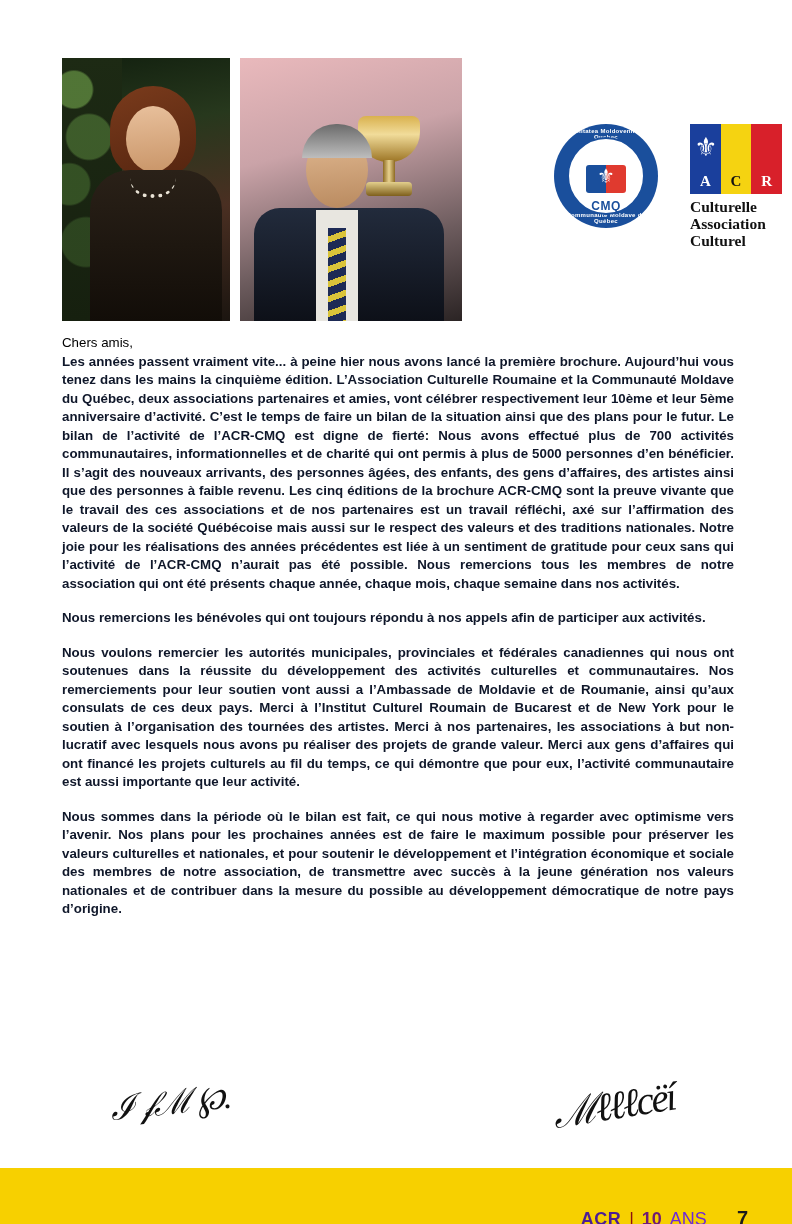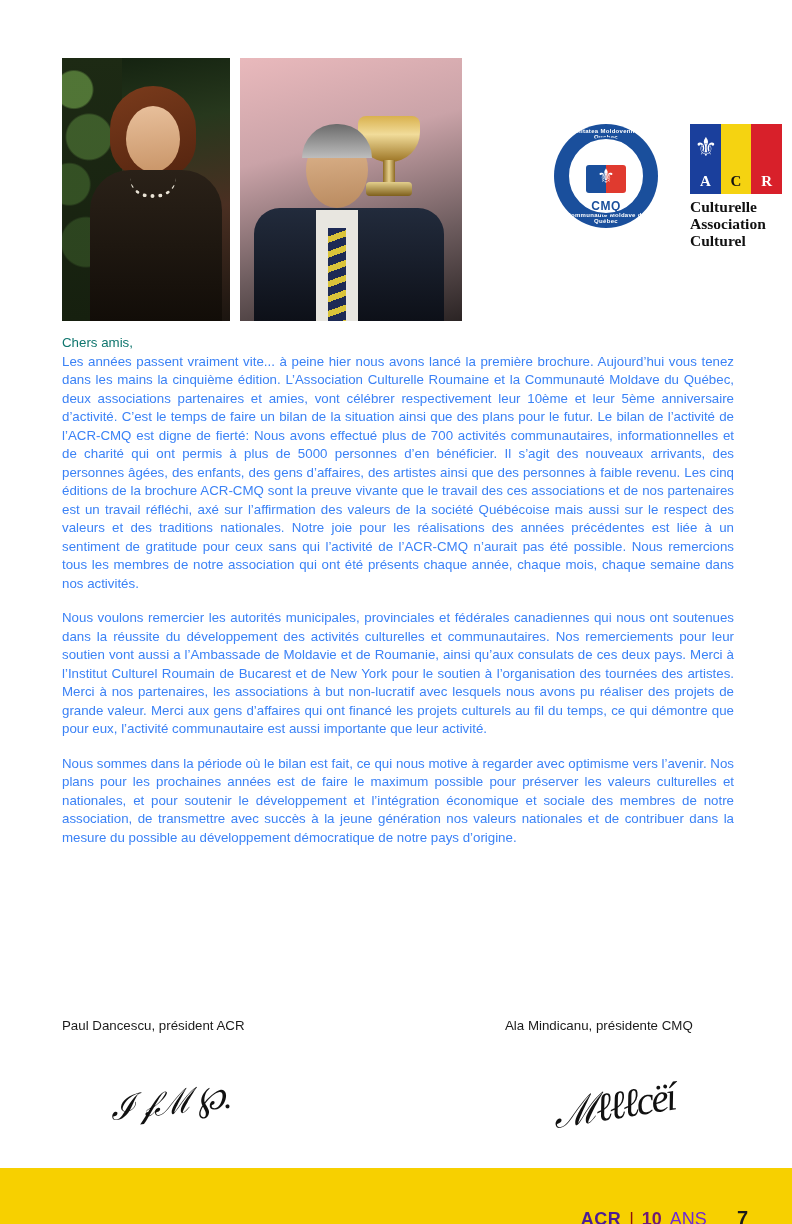--- a/index.html
+++ b/index.html
@@ -257,29 +257,30 @@
   
   .content {
     position: absolute;
     left: 62px;
     top: 334px;
     width: 672px;
   }
   .greeting {
     font-size: 13.3px;
     line-height: 18.5px;
-    color: #0f766e;
+    color: #000000;
     margin: 0 0 0 0;
   }
   .para {
     font-size: 13.3px;
     line-height: 18.5px;
-    color: #3b82f6;
+    color: #0f172a;
     text-align: justify;
     margin: 0 0 16px 0;
+    font-weight: bold;
   }
   .para.first { margin-top: 0; }
 
   
   .sig-row {
     position: absolute;
     left: 62px;
     top: 1018px;
     width: 672px;
     height: 20px;
@@ -411,28 +412,25 @@
         <div>Culturelle</div>
         <div>Association</div>
         <div>Culturel</div>
       </div>
     </div>
   </div>
 
   <div class="content">
     <p class="greeting">Chers amis,</p>
     <p class="para first">Les années passent vraiment vite... à peine hier nous avons lancé la première brochure. Aujourd’hui vous tenez dans les mains la cinquième édition. L’Association Culturelle Roumaine et la Communauté Moldave du Québec, deux associations partenaires et amies, vont célébrer respectivement leur 10ème et leur 5ème anniversaire d’activité. C’est le temps de faire un bilan de la situation ainsi que des plans pour le futur. Le bilan de l’activité de l’ACR-CMQ est digne de fierté: Nous avons effectué plus de 700 activités communautaires, informationnelles et de charité qui ont permis à plus de 5000 personnes d’en bénéficier. Il s’agit des nouveaux arrivants, des personnes âgées, des enfants, des gens d’affaires, des artistes ainsi que des personnes à faible revenu. Les cinq éditions de la brochure ACR-CMQ sont la preuve vivante que le travail des ces associations et de nos partenaires est un travail réfléchi, axé sur l’affirmation des valeurs de la société Québécoise mais aussi sur le respect des valeurs et des traditions nationales. Notre joie pour les réalisations des années précédentes est liée à un sentiment de gratitude pour ceux sans qui l’activité de l’ACR-CMQ n’aurait pas été possible. Nous remercions tous les membres de notre association qui ont été présents chaque année, chaque mois, chaque semaine dans nos activités.</p>
+    <p class="para">Nous remercions les bénévoles qui ont toujours répondu à nos appels afin de participer aux activités.</p>
     <p class="para">Nous voulons remercier les autorités municipales, provinciales et fédérales canadiennes qui nous ont soutenues dans la réussite du développement des activités culturelles et communautaires. Nos remerciements pour leur soutien vont aussi a l’Ambassade de Moldavie et de Roumanie, ainsi qu’aux consulats de ces deux pays. Merci à l’Institut Culturel Roumain de Bucarest et de New York pour le soutien à l’organisation des tournées des artistes. Merci à nos partenaires, les associations à but non-lucratif avec lesquels nous avons pu réaliser des projets de grande valeur. Merci aux gens d’affaires qui ont financé les projets culturels au fil du temps, ce qui démontre que pour eux, l’activité communautaire est aussi importante que leur activité.</p>
     <p class="para">Nous sommes dans la période où le bilan est fait, ce qui nous motive à regarder avec optimisme vers l’avenir. Nos plans pour les prochaines années est de faire le maximum possible pour préserver les valeurs culturelles et nationales, et pour soutenir le développement et l’intégration économique et sociale des membres de notre association, de transmettre avec succès à la jeune génération nos valeurs nationales et de contribuer dans la mesure du possible au développement démocratique de notre pays d’origine.</p>
   </div>
 
-  <div class="sig-row">
-    <div class="sig-left">Paul Dancescu, président ACR</div>
-    <div class="sig-right">Ala Mindicanu, présidente CMQ</div>
-  </div>
   <div class="sig-mark sig-mark-left">ℐ 𝒻ℳ ℘.</div>
   <div class="sig-mark sig-mark-right">ℳℓℓℓсёí</div>
 
   <div class="footer">
     <div class="footer-inner">
       <span class="f-acr">ACR</span>
       <span class="f-sep">|</span>
       <span class="f-10">10</span>
       <span class="f-ans">ANS</span>
       <span class="f-page">7</span>

